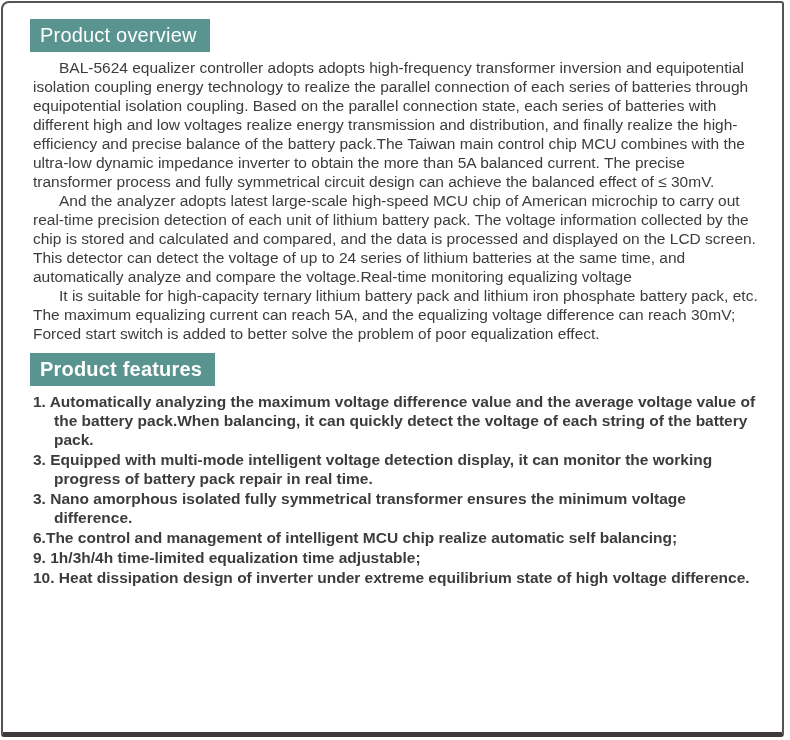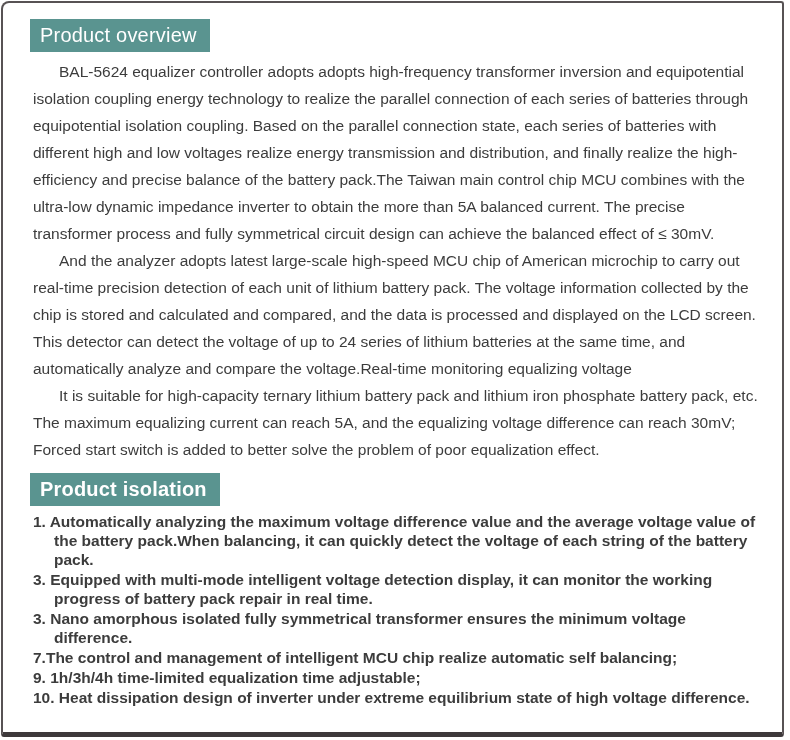--- a/index.html
+++ b/index.html
@@ -31,21 +31,21 @@
     line-height: 23px;
     padding: 5px 13px 5px 10px;
     margin: 0 0 6px -3px;
     letter-spacing: 0.2px;
   }
   .badge-overview { font-weight: 500; }
   .badge-features { font-weight: 700; }
   .para {
     margin: 0;
     font-size: 15.5px;
-    line-height: 27px;
+    line-height: 19px;
     text-indent: 26px;
     text-align: left;
   }
   .features-badge-row { margin-top: 10px; }
   .feat-list { margin: 0; font-weight: bold; }
   .feat {
     font-size: 15.5px;
     line-height: 19px;
     padding-left: 21px;
     text-indent: -21px;
@@ -59,25 +59,25 @@
 
   <section>
     <div class="badge badge-overview">Product overview</div>
     <p class="para">BAL-5624 equalizer controller adopts adopts high-frequency transformer inversion and equipotential isolation coupling energy technology to realize the parallel connection of each series of batteries through equipotential isolation coupling. Based on the parallel connection state, each series of batteries with different high and low voltages realize energy transmission and distribution, and finally realize the high-efficiency and precise balance of the battery pack.The Taiwan main control chip MCU combines with the ultra-low dynamic impedance inverter to obtain the more than 5A balanced current. The precise transformer process and fully symmetrical circuit design can achieve the balanced effect of ≤ 30mV.</p>
     <p class="para">And the analyzer adopts latest large-scale high-speed MCU chip of American microchip to carry out real-time precision detection of each unit of lithium battery pack. The voltage information collected by the chip is stored and calculated and compared, and the data is processed and displayed on the LCD screen. This detector can detect the voltage of up to 24 series of lithium batteries at the same time, and automatically analyze and compare the voltage.Real-time monitoring equalizing voltage</p>
     <p class="para">It is suitable for high-capacity ternary lithium battery pack and lithium iron phosphate battery pack, etc. The maximum equalizing current can reach 5A, and the equalizing voltage difference can reach 30mV; Forced start switch is added to better solve the problem of poor equalization effect.</p>
   </section>
 
   <section>
     <div class="features-badge-row">
-      <div class="badge badge-features">Product isolation</div>
+      <div class="badge badge-features">Product features</div>
     </div>
     <div class="feat-list">
       <div class="feat">1. Automatically analyzing the maximum voltage difference value and the average voltage value of the battery pack.When balancing, it can quickly detect the voltage of each string of the battery pack.</div>
       <div class="feat">3. Equipped with multi-mode intelligent voltage detection display, it can monitor the working progress of battery pack repair in real time.</div>
       <div class="feat">3. Nano amorphous isolated fully symmetrical transformer ensures the minimum voltage difference.</div>
-      <div class="feat">7.The control and management of intelligent MCU chip realize automatic self balancing;</div>
+      <div class="feat">6.The control and management of intelligent MCU chip realize automatic self balancing;</div>
       <div class="feat">9. 1h/3h/4h time-limited equalization time adjustable;</div>
       <div class="feat">10. Heat dissipation design of inverter under extreme equilibrium state of high voltage difference.</div>
     </div>
   </section>
 
 </div>
 
 </body></html>

